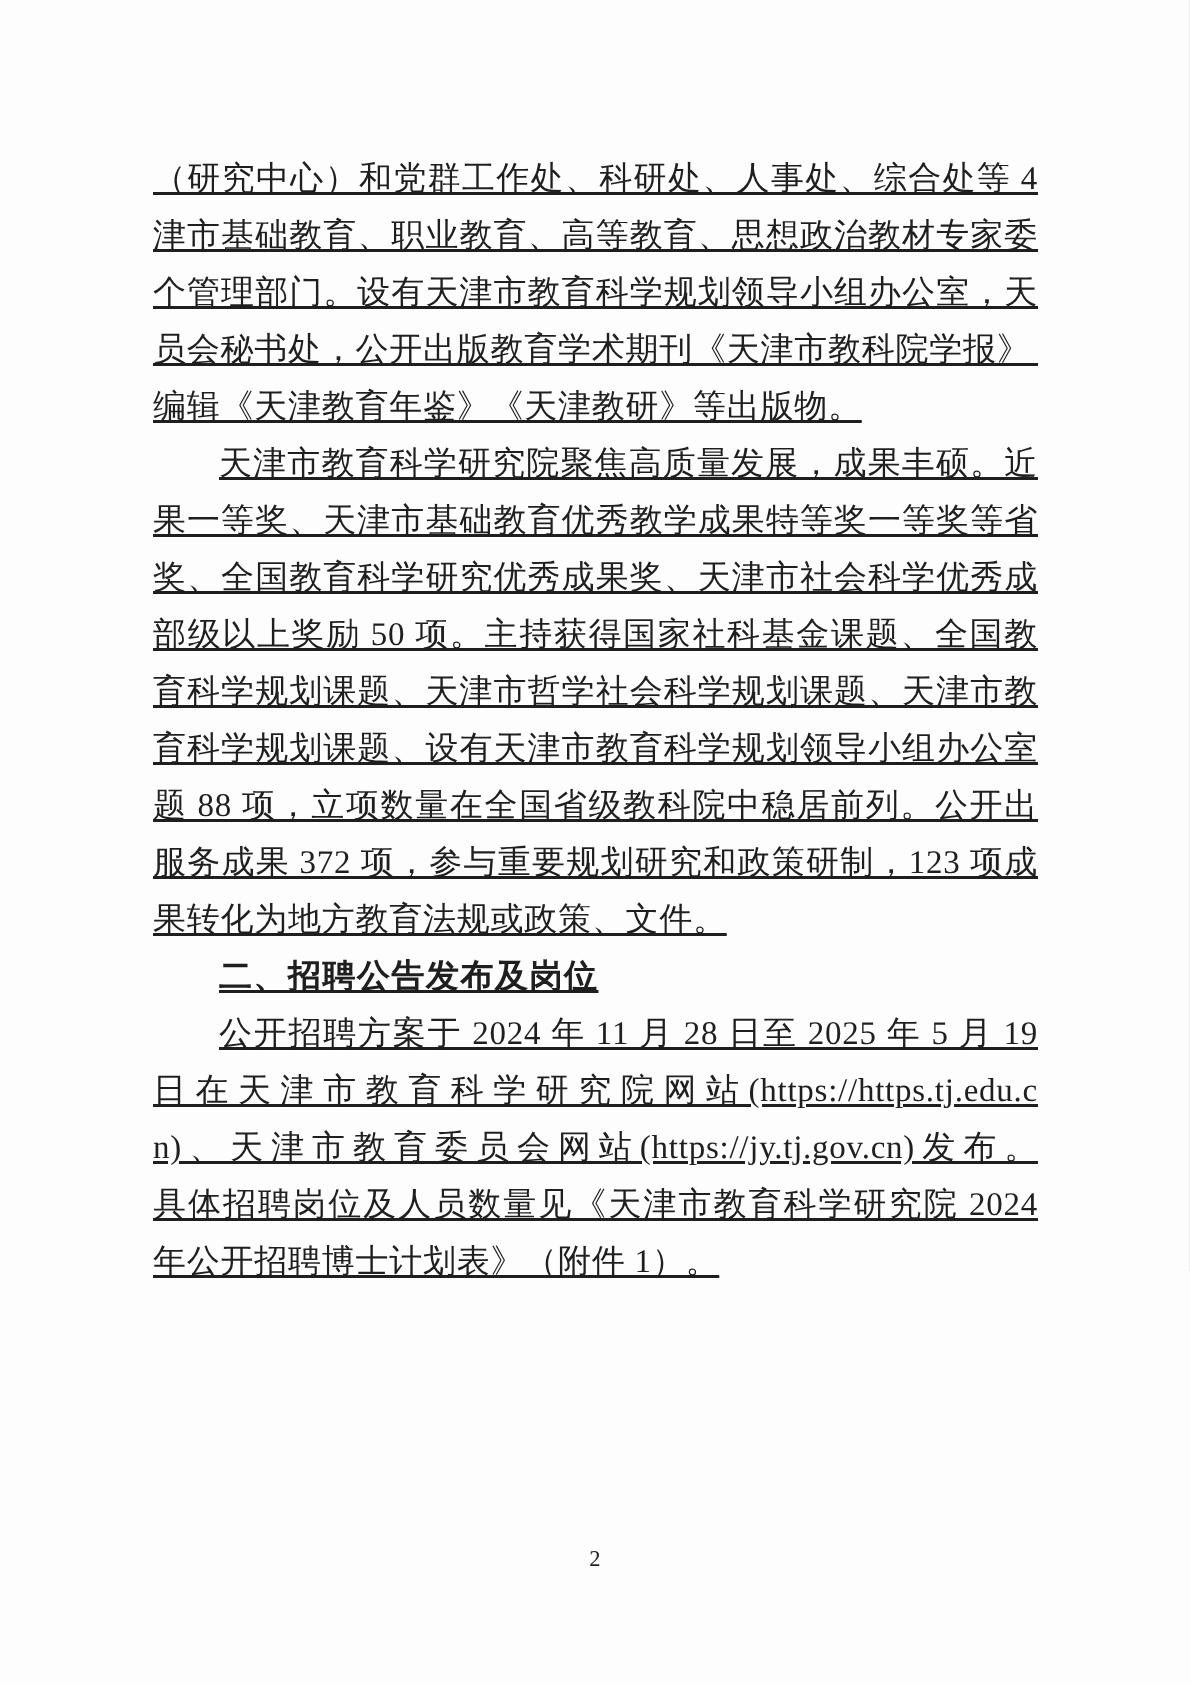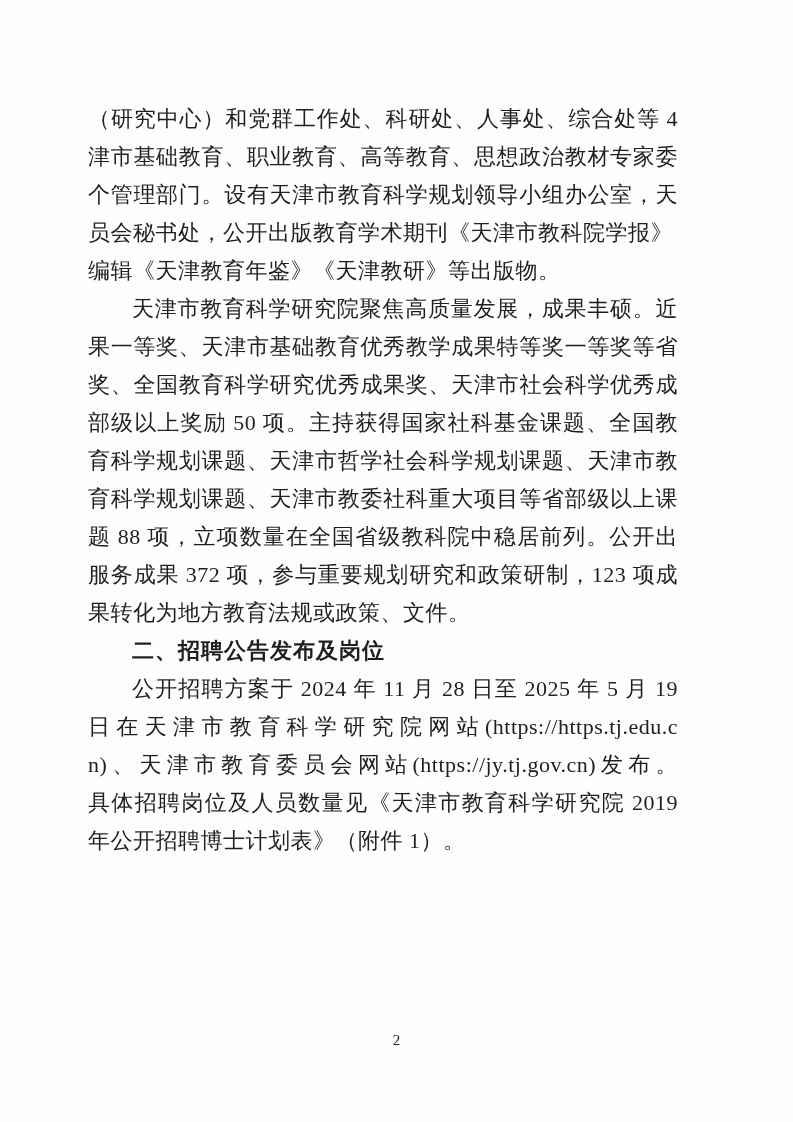--- a/index.html
+++ b/index.html
@@ -10,28 +10,29 @@
   .page {
     position: relative;
     width: 793px;
     height: 1122px;
     margin: 0 auto;
     background: #fdfdfe;
     overflow: hidden;
   }
   .doc-body {
     position: absolute;
-    left: 88px;
+    left: 102px;
     top: 100px;
     width: 590px;
     font-family: "Liberation Serif", "DejaVu Serif", serif;
     font-size: 22px;
     line-height: 38px;
     color: #1f1f1f;
     letter-spacing: 0.5px;
+    text-decoration: underline;
   }
   .ln {
     text-align: justify;
     text-align-last: justify;
     height: 38px;
     overflow: hidden;
     white-space: nowrap;
   }
   .ln.end {
     text-align-last: left;
@@ -65,25 +66,25 @@
     <div class="ln">（研究中心）和党群工作处、科研处、人事处、综合处等 4</div>
     <div class="ln">津市基础教育、职业教育、高等教育、思想政治教材专家委</div>
     <div class="ln">个管理部门。设有天津市教育科学规划领导小组办公室，天</div>
     <div class="ln">员会秘书处，公开出版教育学术期刊《天津市教科院学报》，</div>
     <div class="ln end">编辑《天津教育年鉴》《天津教研》等出版物。</div>
     <div class="ln ind">天津市教育科学研究院聚焦高质量发展，成果丰硕。近</div>
     <div class="ln">果一等奖、天津市基础教育优秀教学成果特等奖一等奖等省</div>
     <div class="ln">奖、全国教育科学研究优秀成果奖、天津市社会科学优秀成</div>
     <div class="ln">部级以上奖励 50 项。主持获得国家社科基金课题、全国教</div>
     <div class="ln">育科学规划课题、天津市哲学社会科学规划课题、天津市教</div>
-    <div class="ln">育科学规划课题、天津市教委社科重大项目等省部级以上课</div>
+    <div class="ln">育科学规划课题、设有天津市教育科学规划领导小组办公室</div>
     <div class="ln">题 88 项，立项数量在全国省级教科院中稳居前列。公开出</div>
     <div class="ln">服务成果 372 项，参与重要规划研究和政策研制，123 项成</div>
     <div class="ln end">果转化为地方教育法规或政策、文件。</div>
     <div class="ln head">二、招聘公告发布及岗位</div>
     <div class="ln ind">公开招聘方案于 2024 年 11 月 28 日至 2025 年 5 月 19</div>
     <div class="ln">日在天津市教育科学研究院网站(https://https.tj.edu.c</div>
     <div class="ln">n)、天津市教育委员会网站(https://jy.tj.gov.cn)发布。</div>
-    <div class="ln">具体招聘岗位及人员数量见《天津市教育科学研究院 2019</div>
+    <div class="ln">具体招聘岗位及人员数量见《天津市教育科学研究院 2024</div>
     <div class="ln end">年公开招聘博士计划表》（附件 1）。</div>
   </div>
   <div class="page-number">2</div>
 </div>
 
 </body></html>

